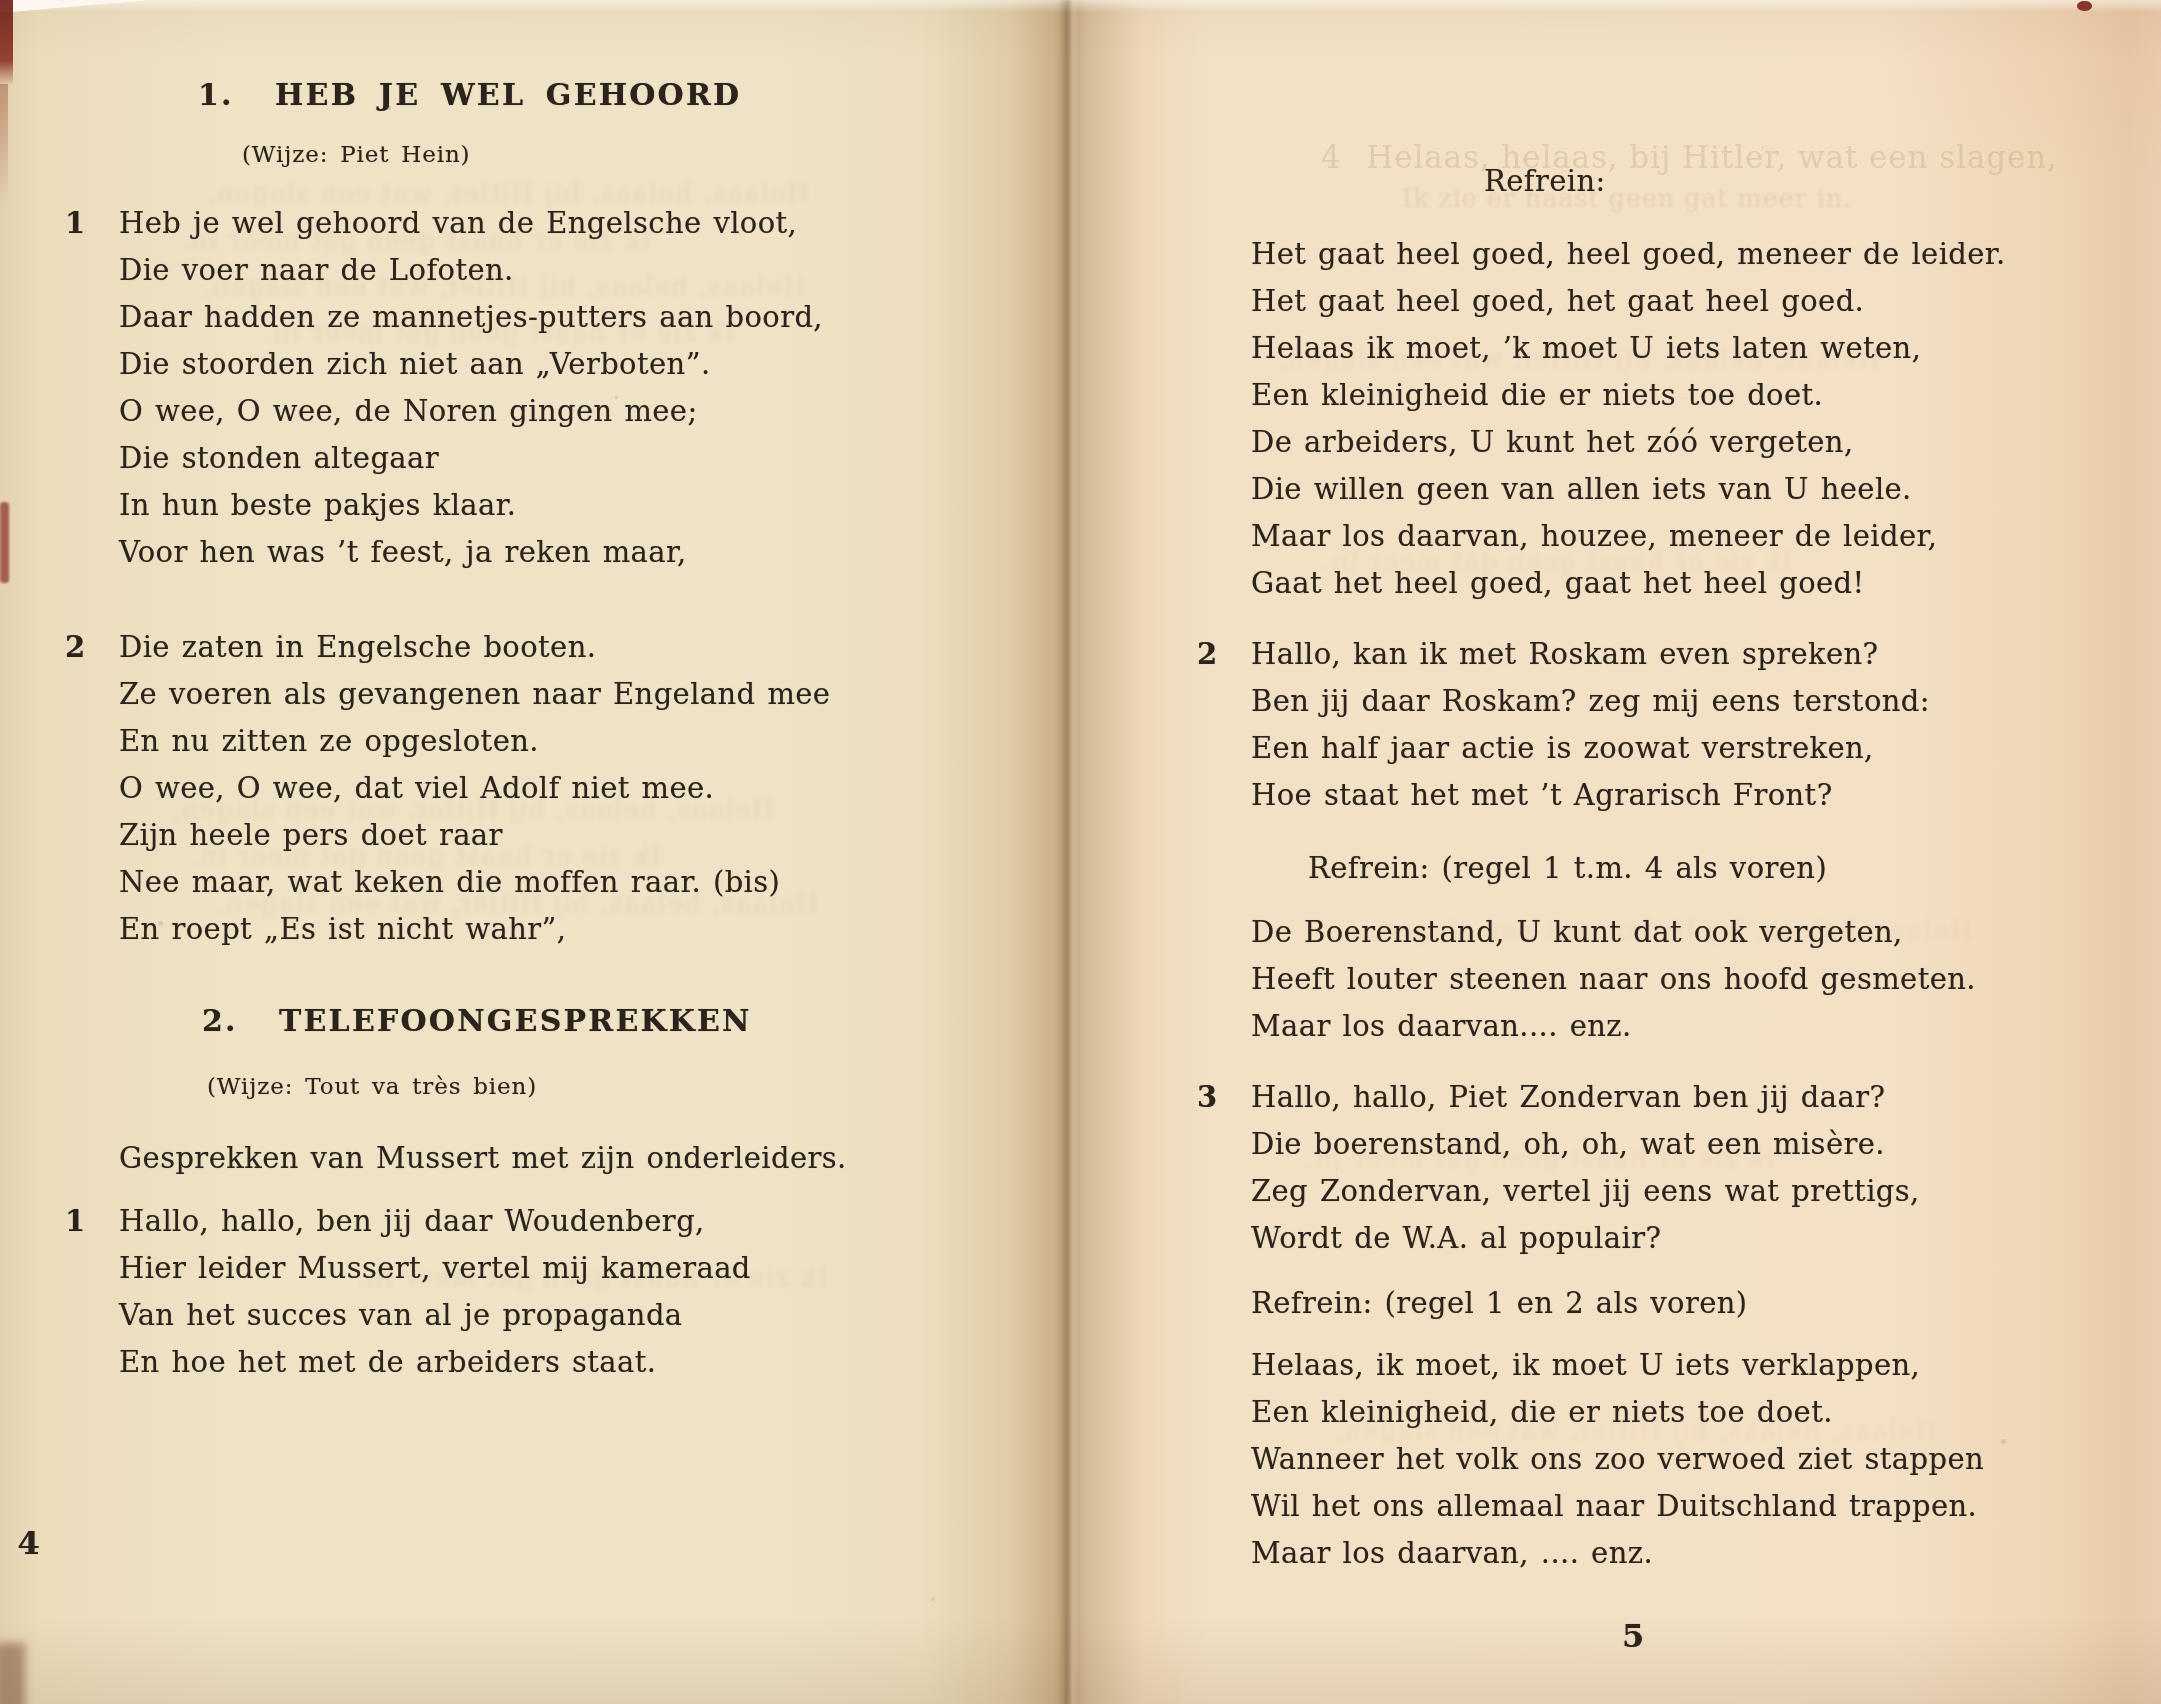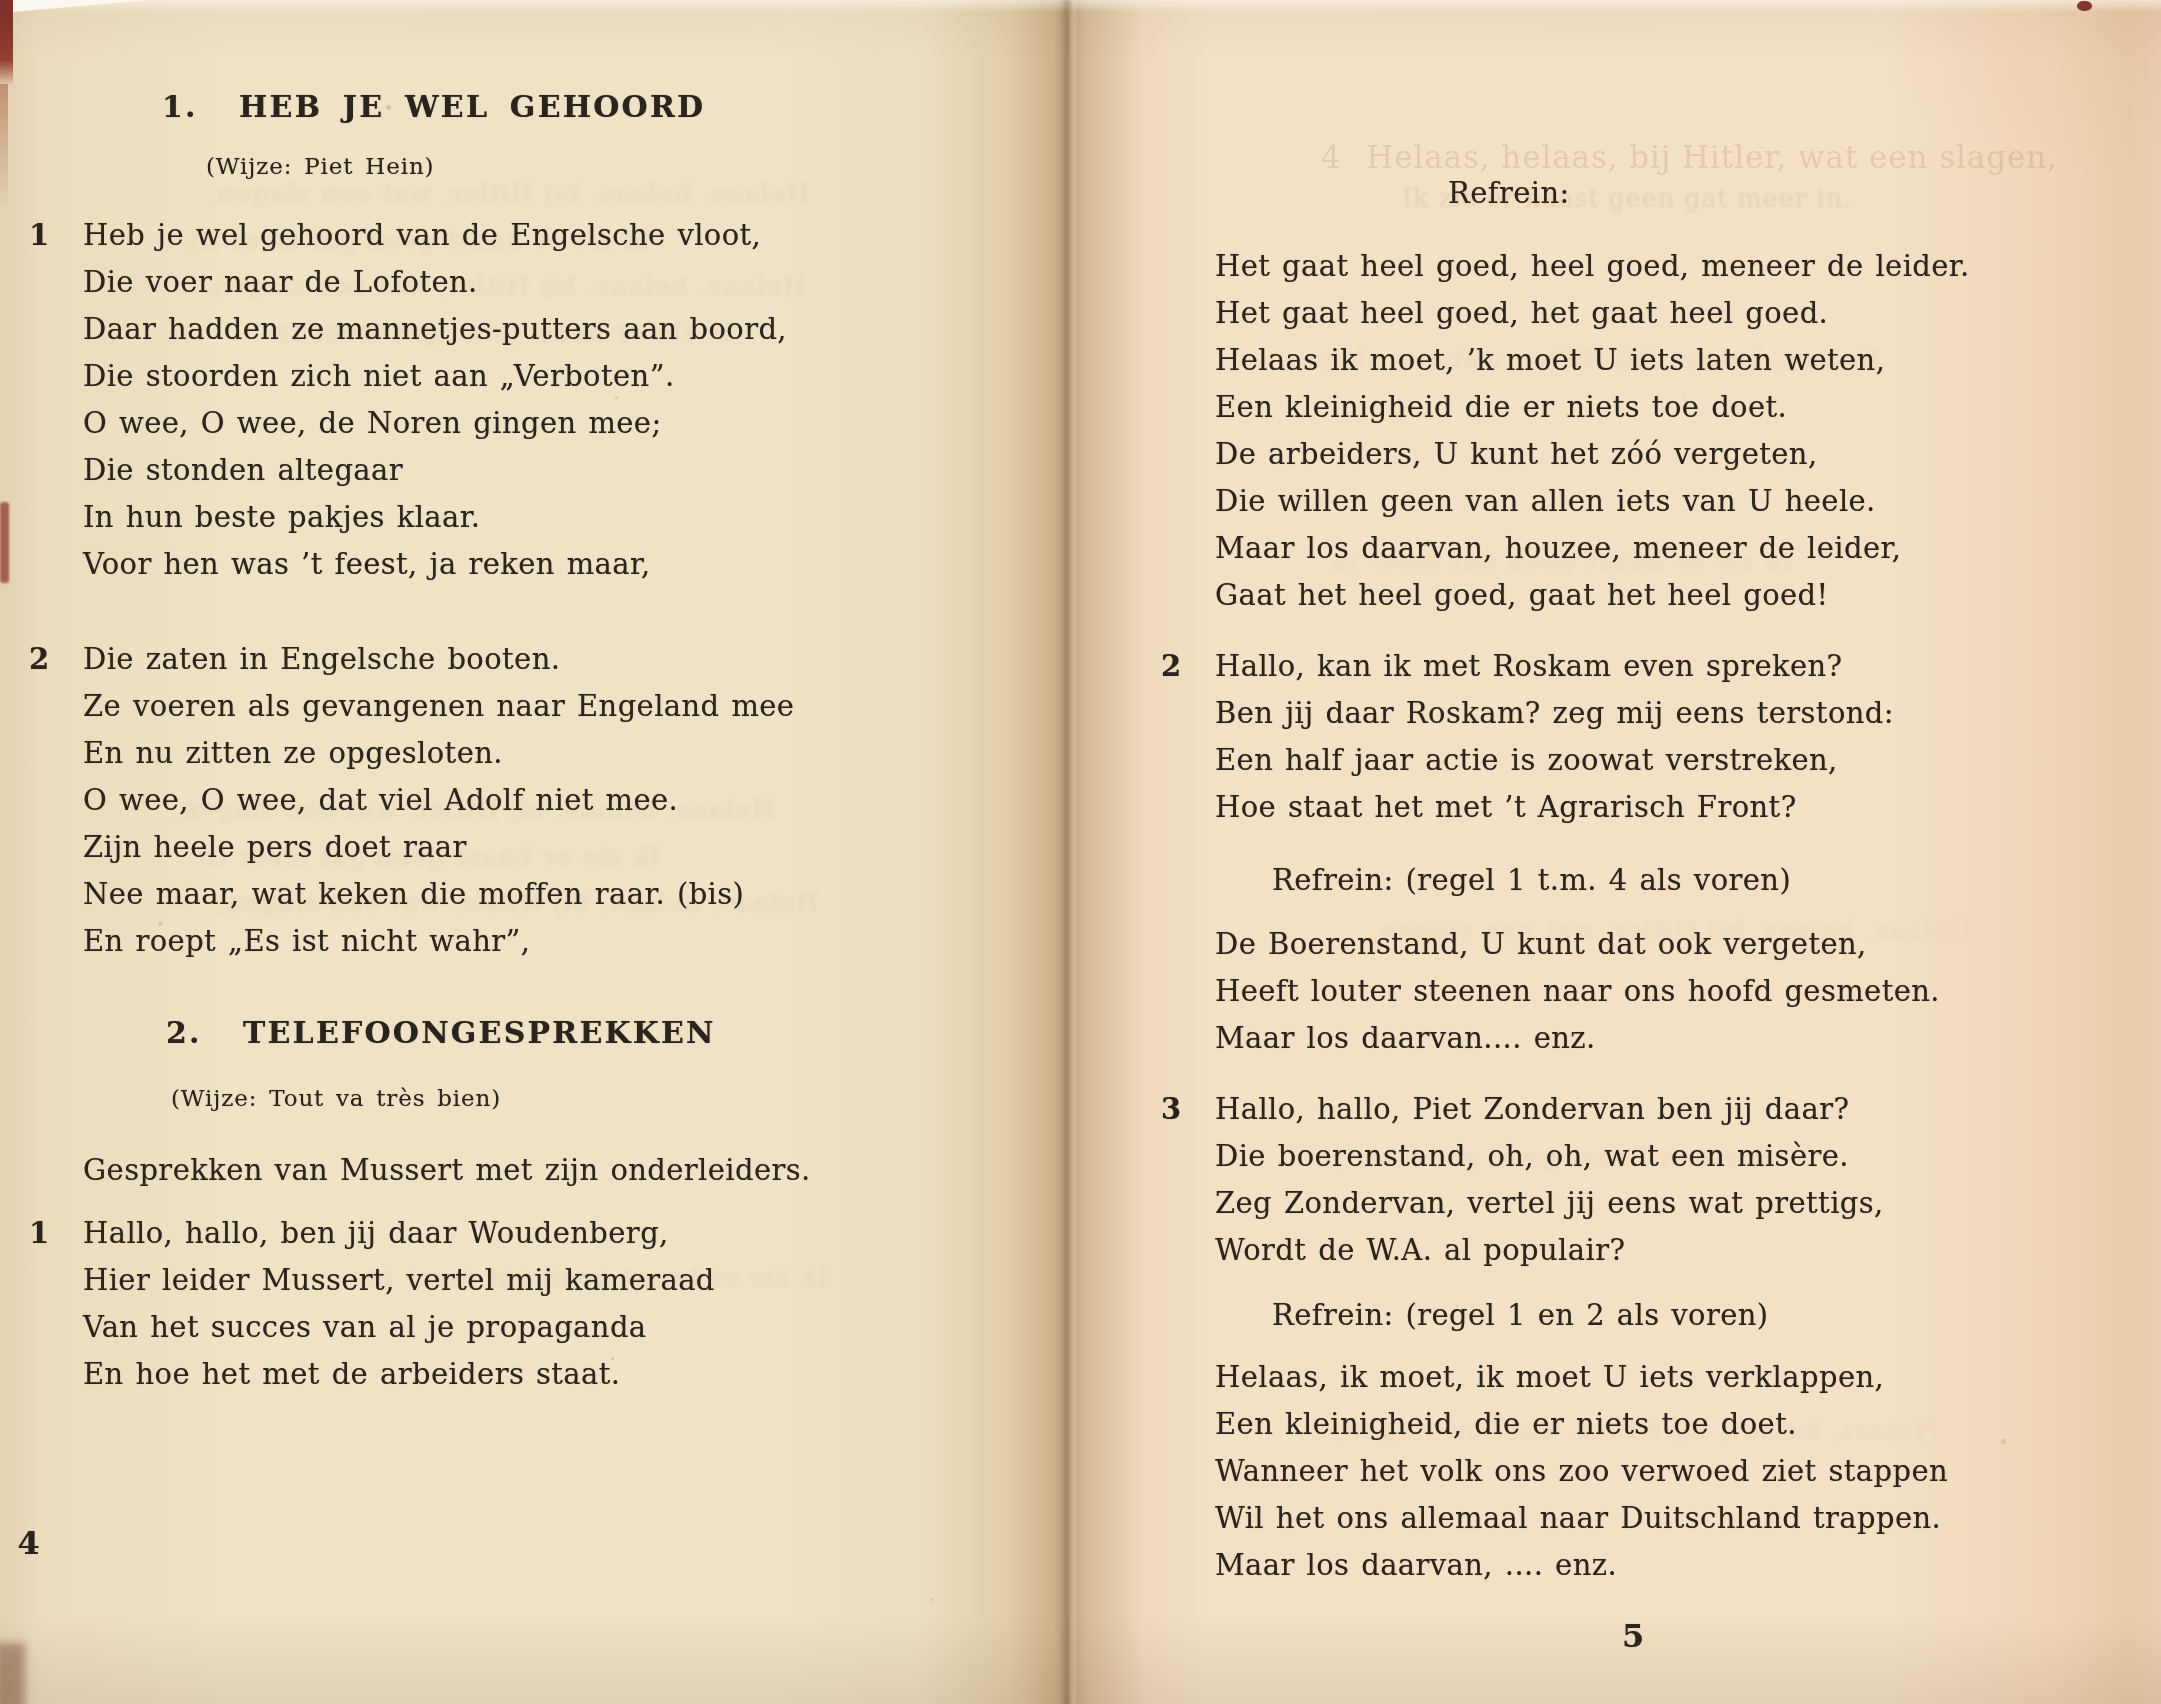--- a/index.html
+++ b/index.html
@@ -35,21 +35,21 @@
   .mark-red-mid{position:absolute;left:0;top:502px;width:8.8px;height:81px;background:#8a2e22;opacity:.7;filter:blur(0.9px);border-radius:3.5px;}
   .mark-bl{position:absolute;left:-5.3px;top:1643px;width:30px;height:70px;background:#6b3a24;opacity:.45;filter:blur(4.4px);}
   .speck-top{position:absolute;left:2077px;top:0.9px;width:15px;height:10.5px;background:#7c241c;border-radius:45%;opacity:.9;}
   .foxing{position:absolute;left:386px;top:105px;width:5.3px;height:5.3px;border-radius:50%;background:rgba(160,108,58,.28);
     box-shadow:228px 290px 0 -0.9px rgba(160,108,58,.22),-228px 816px 0 0 rgba(160,108,58,.2),
       224px 1251px 0 -0.9px rgba(160,108,58,.25),1374px 40px 0 -1.8px rgba(160,108,58,.3),
       1102px 777px 0 -0.9px rgba(160,108,58,.2),1615px 1334px 0 0 rgba(160,108,58,.22),
       948px 1062px 0 -1.8px rgba(160,108,58,.2),544px 1492px 0 -0.9px rgba(160,108,58,.18),
       1295px 290px 0 -1.8px rgba(185,120,70,.3);}
   
-  .page{position:absolute;top:12px;}
+  .page{position:absolute;top:0;padding-left:36px;}
   .lp{left:0;width:1080px;}
   .lp .text{margin-left:83px;width:913px;}
   .rp{left:1167px;width:974px;}
   .rp .text{margin-left:48px;width:878px;}
   .line{font-size:29px;line-height:47px;letter-spacing:0.4px;word-spacing:2.2px;
     text-shadow:0 0 0.9px rgba(43,36,28,.4);white-space:nowrap;}
   .song-title{font-weight:bold;font-size:30px;line-height:40px;letter-spacing:2.2px;word-spacing:8px;
     text-shadow:0 0 0.9px rgba(30,24,18,.55);white-space:nowrap;}
   .tune{font-size:23px;line-height:40px;letter-spacing:0.9px;word-spacing:3.5px;text-shadow:0 0 0.9px rgba(43,36,28,.4);white-space:nowrap;}
   .verse{position:relative;}
@@ -177,21 +177,21 @@
       </div>
 
       <div class="verse" style="margin-top:24px">
         <span class="vnum">3</span>
         <div class="line">Hallo, hallo, Piet Zondervan ben jij daar?</div>
         <div class="line">Die boerenstand, oh, oh, wat een misère.</div>
         <div class="line">Zeg Zondervan, vertel jij еens wat prettigs,</div>
         <div class="line">Wordt de W.A. al populair?</div>
       </div>
 
-      <div class="line" style="margin-top:18.4px;margin-left:57px">Refrein: (regel 1 en 2 als voren)</div>
+      <div class="line" style="margin-top:18.4px;">Refrein: (regel 1 en 2 als voren)</div>
 
       <div class="verse" style="margin-top:15px">
         <div class="line">Helaas, ik moet, ik moet U iets verklappen,</div>
         <div class="line">Een kleinigheid, die er niets toe doet.</div>
         <div class="line">Wanneer het volk ons zoo verwoed ziet stappen</div>
         <div class="line">Wil het ons allemaal naar Duitschland trappen.</div>
         <div class="line">Maar los daarvan, .... enz.</div>
       </div>
     </div>
   </div>

